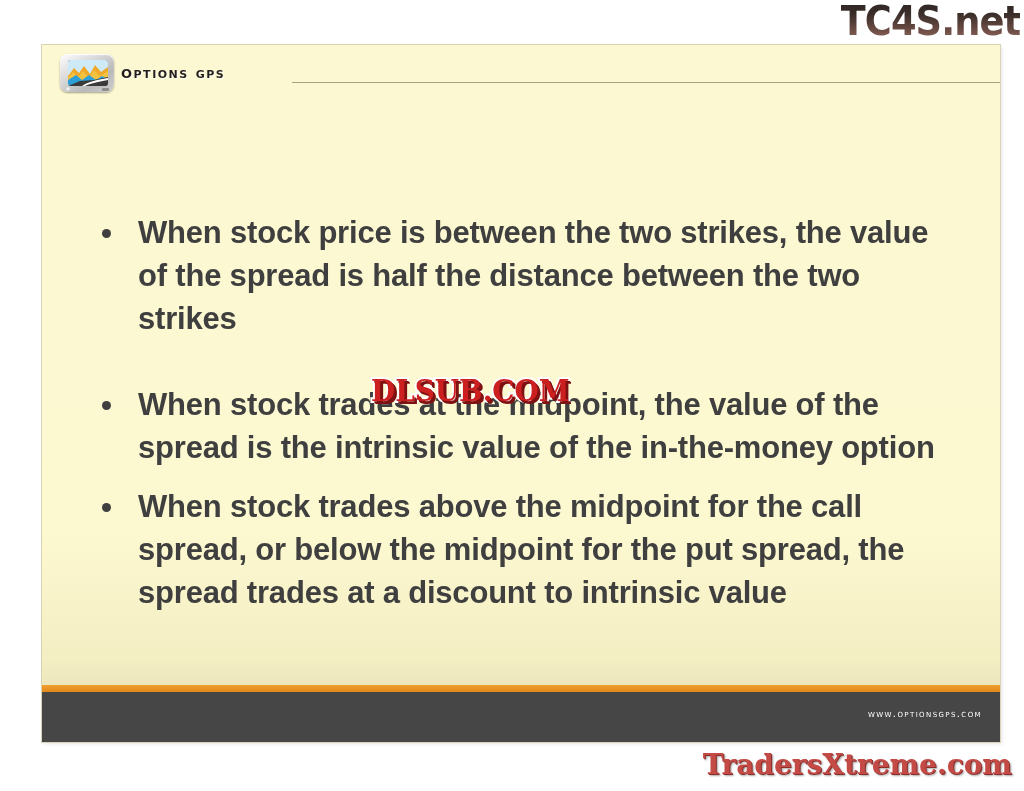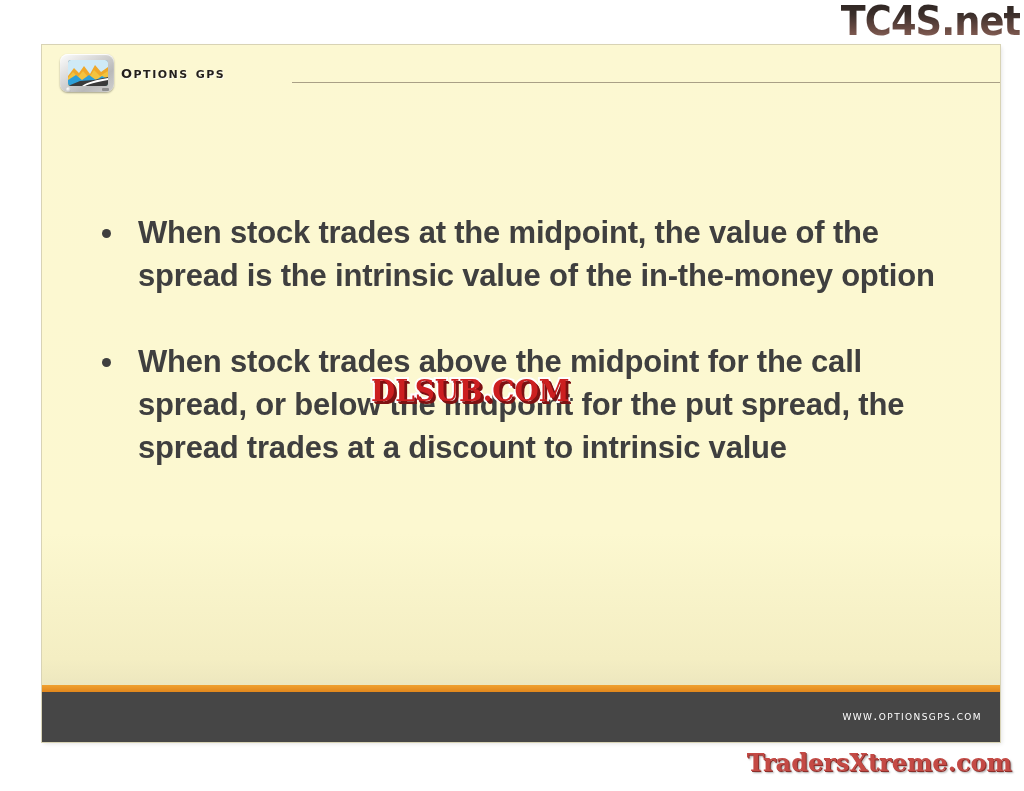--- a/index.html
+++ b/index.html
@@ -187,21 +187,21 @@
     bottom: 0;
     height: 50px;
     background: #464646;
   }
   #footer-url {
     position: absolute;
     right: 18px;
     top: 16px;
     font-family: "DejaVu Sans", sans-serif;
     font-weight: normal;
-    font-size: 13px;
+    font-size: 10px;
     letter-spacing: 1.4px;
     font-variant: small-caps;
     text-transform: lowercase;
     color: #ffffff;
     white-space: nowrap;
   }
 
   
   #dlsub-watermark {
     position: absolute;
@@ -224,21 +224,21 @@
   }
 
   
   #tx-watermark {
     position: absolute;
     right: 12px;
     top: 748px;
     z-index: 40;
     font-family: "DejaVu Serif", serif;
     font-weight: bold;
-    font-size: 24px;
+    font-size: 28px;
     color: #c44a45;
     white-space: nowrap;
     -webkit-text-stroke: 4px #ffffff;
     paint-order: stroke fill;
     text-shadow:
         1px 1px 0 #8c2f2b,
         2px 2px 2px rgba(0,0,0,0.35);
   }
 </style>
 </head>
@@ -268,20 +268,24 @@
 
     <div id="brand-name">Options GPS</div>
 
     <div id="header-rule"></div>
   </div>
 
 
   <ul id="bullet-list">
     <li class="bullet-item">
       <span class="dot"></span>
+      <span class="txt">When stock price is between the two strikes, the value of the spread is half the distance between the two strikes</span>
+    </li>
+    <li class="bullet-item">
+      <span class="dot"></span>
       <span class="txt">When stock trades at the midpoint, the value of the spread is the intrinsic value of the in-the-money option</span>
     </li>
     <li class="bullet-item">
       <span class="dot"></span>
       <span class="txt">When stock trades above the midpoint for the call spread, or below the midpoint for the put spread, the spread trades at a discount to intrinsic value</span>
     </li>
   </ul>
 
   <div id="footer-orange-bar"></div>
   <div id="footer-band">

